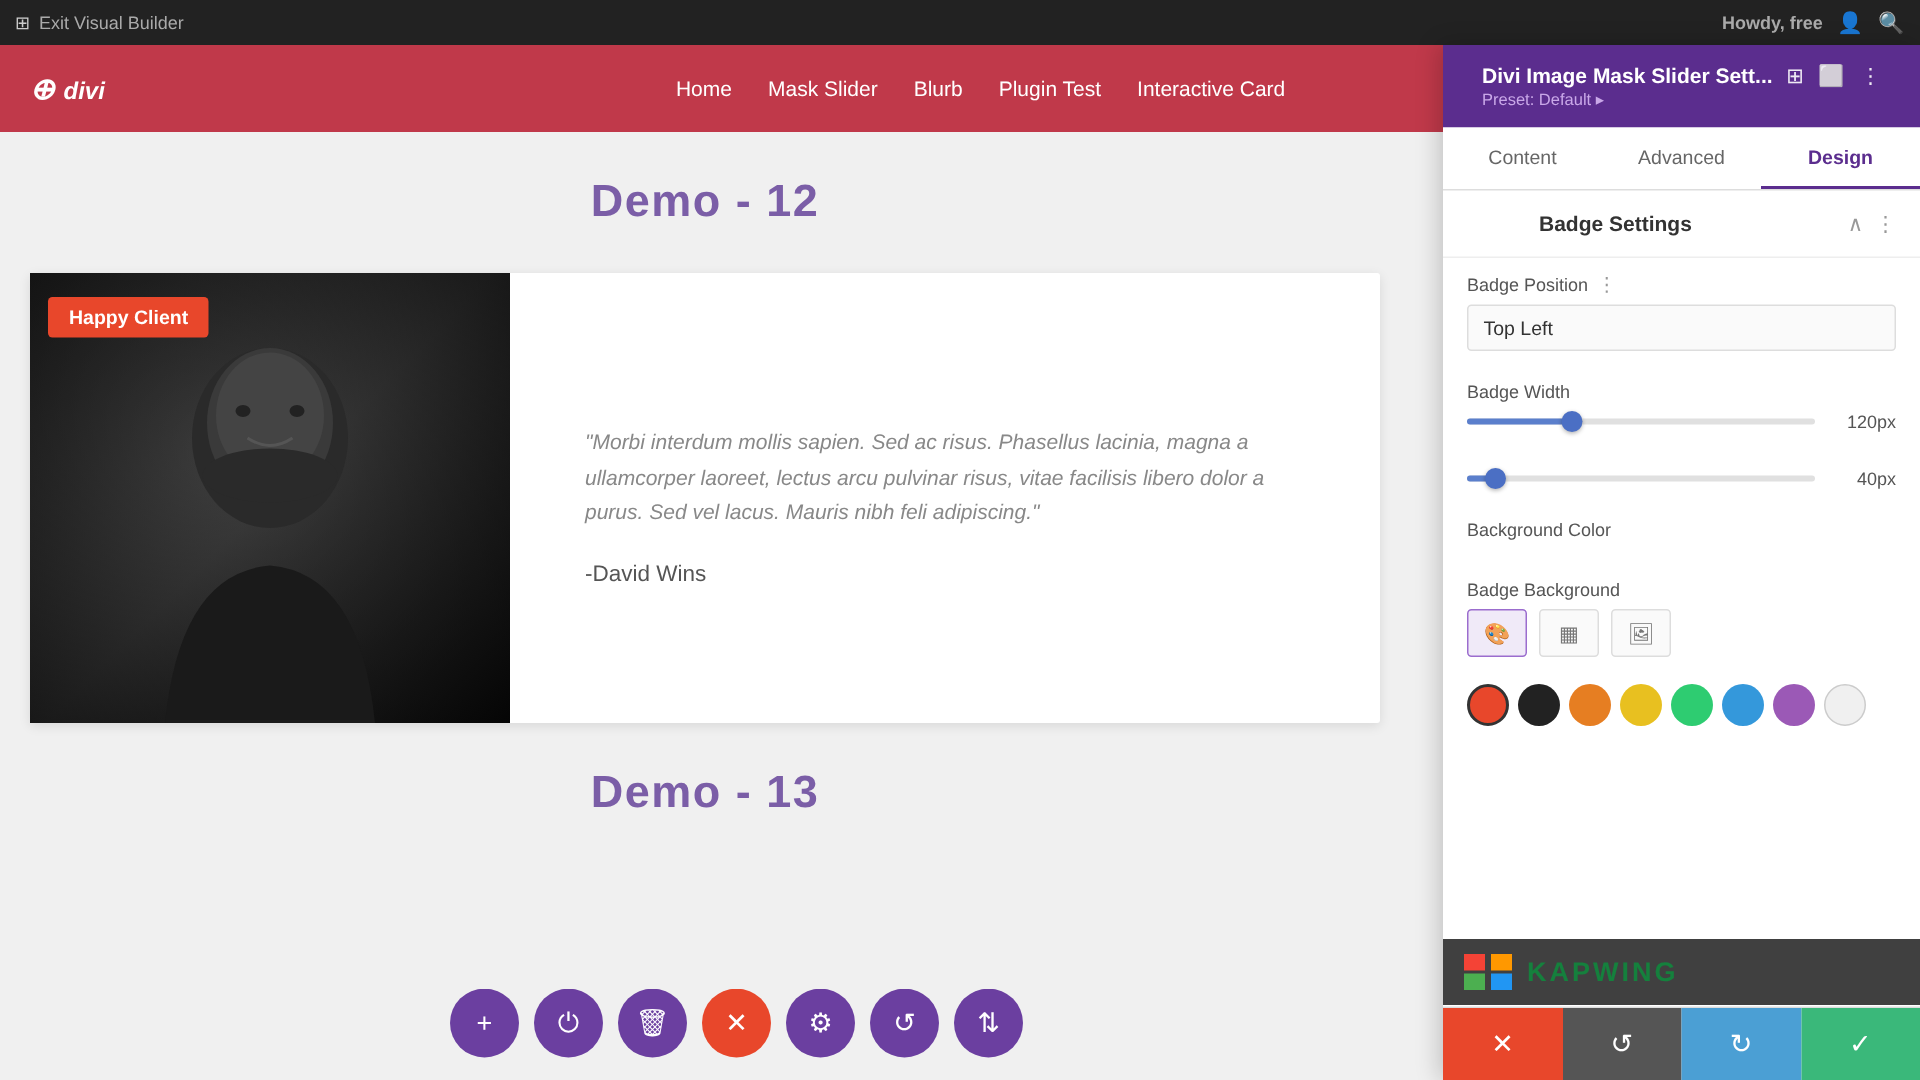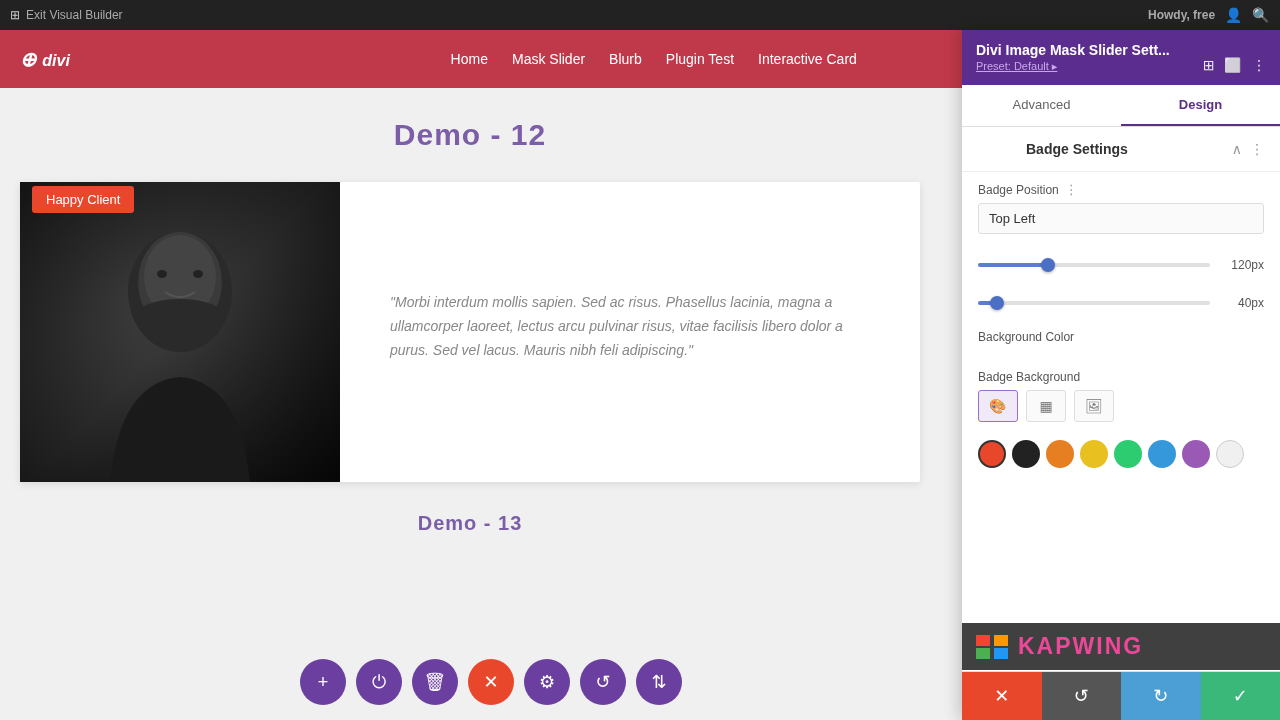--- a/index.html
+++ b/index.html
@@ -42,40 +42,40 @@
     }
     .card-image {
       width: 320px; min-height: 300px; background: linear-gradient(135deg, #1a1a1a 0%, #3a3a3a 50%, #111 100%);
       position: relative; flex-shrink: 0; overflow: hidden;
     }
     .card-image-overlay {
       position: absolute; inset: 0;
       background: radial-gradient(ellipse at 40% 40%, rgba(80,80,80,0.3) 0%, rgba(0,0,0,0.7) 100%);
     }
     .badge {
-      position: absolute; top: 4px; left: 12px;
+      position: absolute; top: 16px; left: 12px;
       background: #e8472b; color: white; padding: 6px 14px;
-      font-size: 13px; font-weight: 400; border-radius: 3px; z-index: 2;
+      font-size: 13px; font-weight: 700; border-radius: 3px; z-index: 2;
     }
     
     .person-shape {
       position: absolute; bottom: 0; left: 50%; transform: translateX(-50%);
       width: 200px; height: 260px;
     }
 
     .card-content {
       padding: 50px 40px 40px 50px; display: flex; flex-direction: column; justify-content: center;
     }
     .quote-text {
       color: #888; font-size: 14px; line-height: 1.7; font-style: italic; margin-bottom: 20px;
     }
     .author-name { color: #555; font-size: 15px; font-weight: 500; }
 
     .demo-title-2 {
-      text-align: center; font-size: 20px; color: #7b5ea7;
+      text-align: center; font-size: 30px; color: #7b5ea7;
       font-weight: 600; margin-top: 30px; letter-spacing: 1px;
     }
 
     
     .bottom-toolbar {
       position: fixed; bottom: 15px; left: 300px;
       display: flex; gap: 10px; z-index: 100;
     }
     .tb-btn {
       width: 46px; height: 46px; border-radius: 50%; border: none;
@@ -87,22 +87,22 @@
 
     
     .settings-panel {
       position: fixed; right: 0; top: 30px;
       width: 318px; height: 690px;
       background: #fff; box-shadow: -3px 0 15px rgba(0,0,0,0.2);
       display: flex; flex-direction: column; z-index: 200;
     }
 
     .panel-header {
-      background: #5b2d8e; color: white; padding: 12px 14px;
-      display: flex; align-items: flex-end; justify-content: space-between;
+      background: #5b2d8e; color: white; padding: 12px 26px;
+      display: flex; align-items: flex-start; justify-content: space-between;
     }
     .panel-title { font-size: 14px; font-weight: 600; }
     .panel-subtitle { font-size: 11px; color: #c9a8e8; margin-top: 2px; }
     .panel-header-icons { display: flex; gap: 10px; }
     .panel-header-icon { color: white; font-size: 14px; cursor: pointer; opacity: 0.9; }
 
     .panel-tabs {
       display: flex; border-bottom: 1px solid #ddd; background: #fff;
     }
     .panel-tab {
@@ -244,41 +244,43 @@
           <path d="M85 70 Q100 80 115 70" stroke="#555" stroke-width="2" fill="none"></path>
 
           <ellipse cx="100" cy="95" rx="45" ry="18" fill="#2a2a2a"></ellipse>
 
           <path d="M30 260 Q40 160 100 155 Q160 160 170 260 Z" fill="#1a1a1a"></path>
         </svg>
         <div class="badge">Happy Client</div>
       </div>
       <div class="card-content">
         <p class="quote-text">"Morbi interdum mollis sapien. Sed ac risus. Phasellus lacinia, magna a ullamcorper laoreet, lectus arcu pulvinar risus, vitae facilisis libero dolor a purus. Sed vel lacus. Mauris nibh feli adipiscing."</p>
+        <p class="author-name">-David Wins</p>
       </div>
     </div>
 
     <h2 class="demo-title-2">Demo - 13</h2>
   </div>
 </div>
 
 <div class="settings-panel">
   <div class="panel-header">
     <div>
       <div class="panel-title">Divi Image Mask Slider Sett...</div>
-      <div class="panel-subtitle" style="cursor:pointer;text-decoration:underline;">Preset: Default ▸</div>
+      <div class="panel-subtitle" style="cursor:pointer;">Preset: Default ▸</div>
     </div>
     <div class="panel-header-icons">
       <span class="panel-header-icon">⊞</span>
       <span class="panel-header-icon">⬜</span>
       <span class="panel-header-icon">⋮</span>
     </div>
   </div>
 
   <div class="panel-tabs">
+    <div class="panel-tab">Content</div>
     <div class="panel-tab">Advanced</div>
     <div class="panel-tab active">Design</div>
   </div>
 
   <div class="panel-body">
 
     <div class="section-header">
       <span class="section-title">Badge Settings</span>
       <div class="section-icons">
         <span style="font-size:14px;color:#999;cursor:pointer;">∧</span>
@@ -297,20 +299,23 @@
           <option>Top Right</option>
           <option>Bottom Left</option>
           <option>Bottom Right</option>
           <option>Top</option>
           <option>Bottom</option>
         </select>
       </div>
     </div>
 
     <div class="setting-row">
+      <div class="setting-label">
+        <span>Badge Width</span>
+      </div>
       <div class="slider-row">
         <div class="slider-track">
           <div class="slider-fill" style="width:30%;"></div>
           <div class="slider-thumb" style="left:30%;"></div>
         </div>
         <span class="slider-value">120px</span>
       </div>
     </div>
 
     <div class="setting-row">
@@ -359,21 +364,21 @@
     <button class="action-btn green">✓</button>
   </div>
 
   <div class="kapwing-watermark">
     <svg width="32" height="24" viewBox="0 0 32 24">
       <rect x="0" y="0" width="14" height="11" fill="#f44336"></rect>
       <rect x="0" y="13" width="14" height="11" fill="#4caf50"></rect>
       <rect x="18" y="0" width="14" height="11" fill="#ff9800"></rect>
       <rect x="18" y="13" width="14" height="11" fill="#2196f3"></rect>
     </svg>
-    <span class="kapwing-logo" style="font-size:23px;font-weight:900;color:#ec4899;letter-spacing:2px;">KAPWING</span>
+    <span class="kapwing-logo" style="font-size:18px;font-weight:900;color:#15803d;letter-spacing:2px;">KAPWING</span>
   </div>
 </div>
 
 <div class="bottom-toolbar">
   <button class="tb-btn purple">+</button>
   <button class="tb-btn purple">⏻</button>
   <button class="tb-btn purple">🗑</button>
   <button class="tb-btn red">✕</button>
   <button class="tb-btn purple">⚙</button>
   <button class="tb-btn purple">↺</button>

